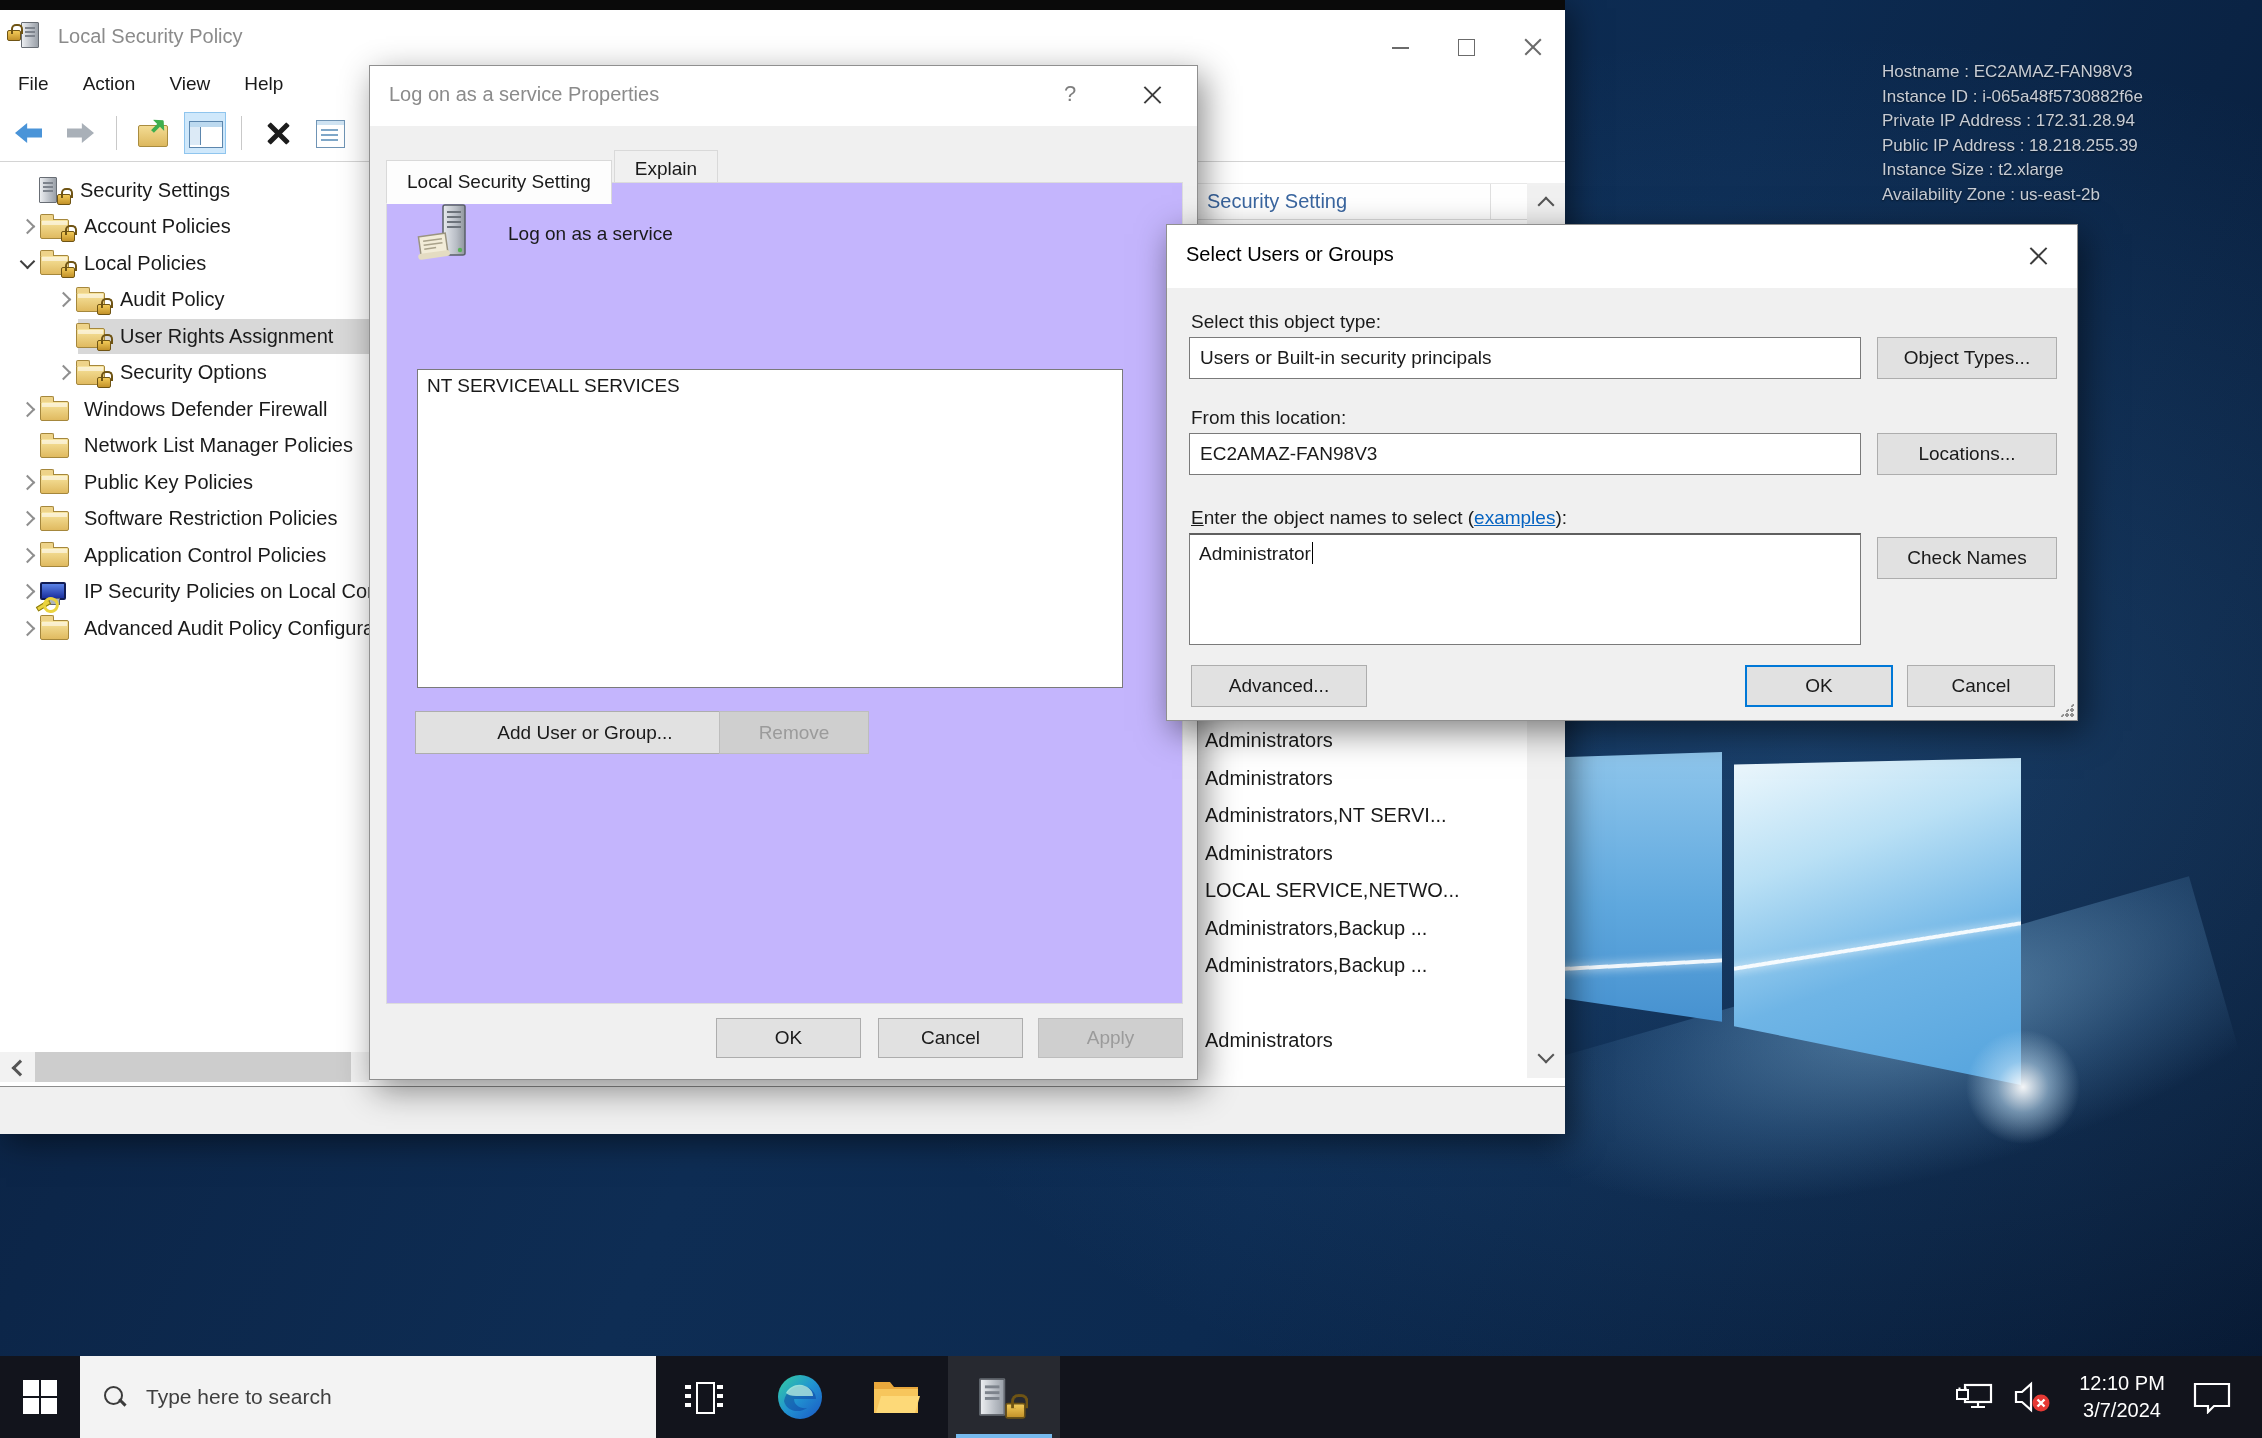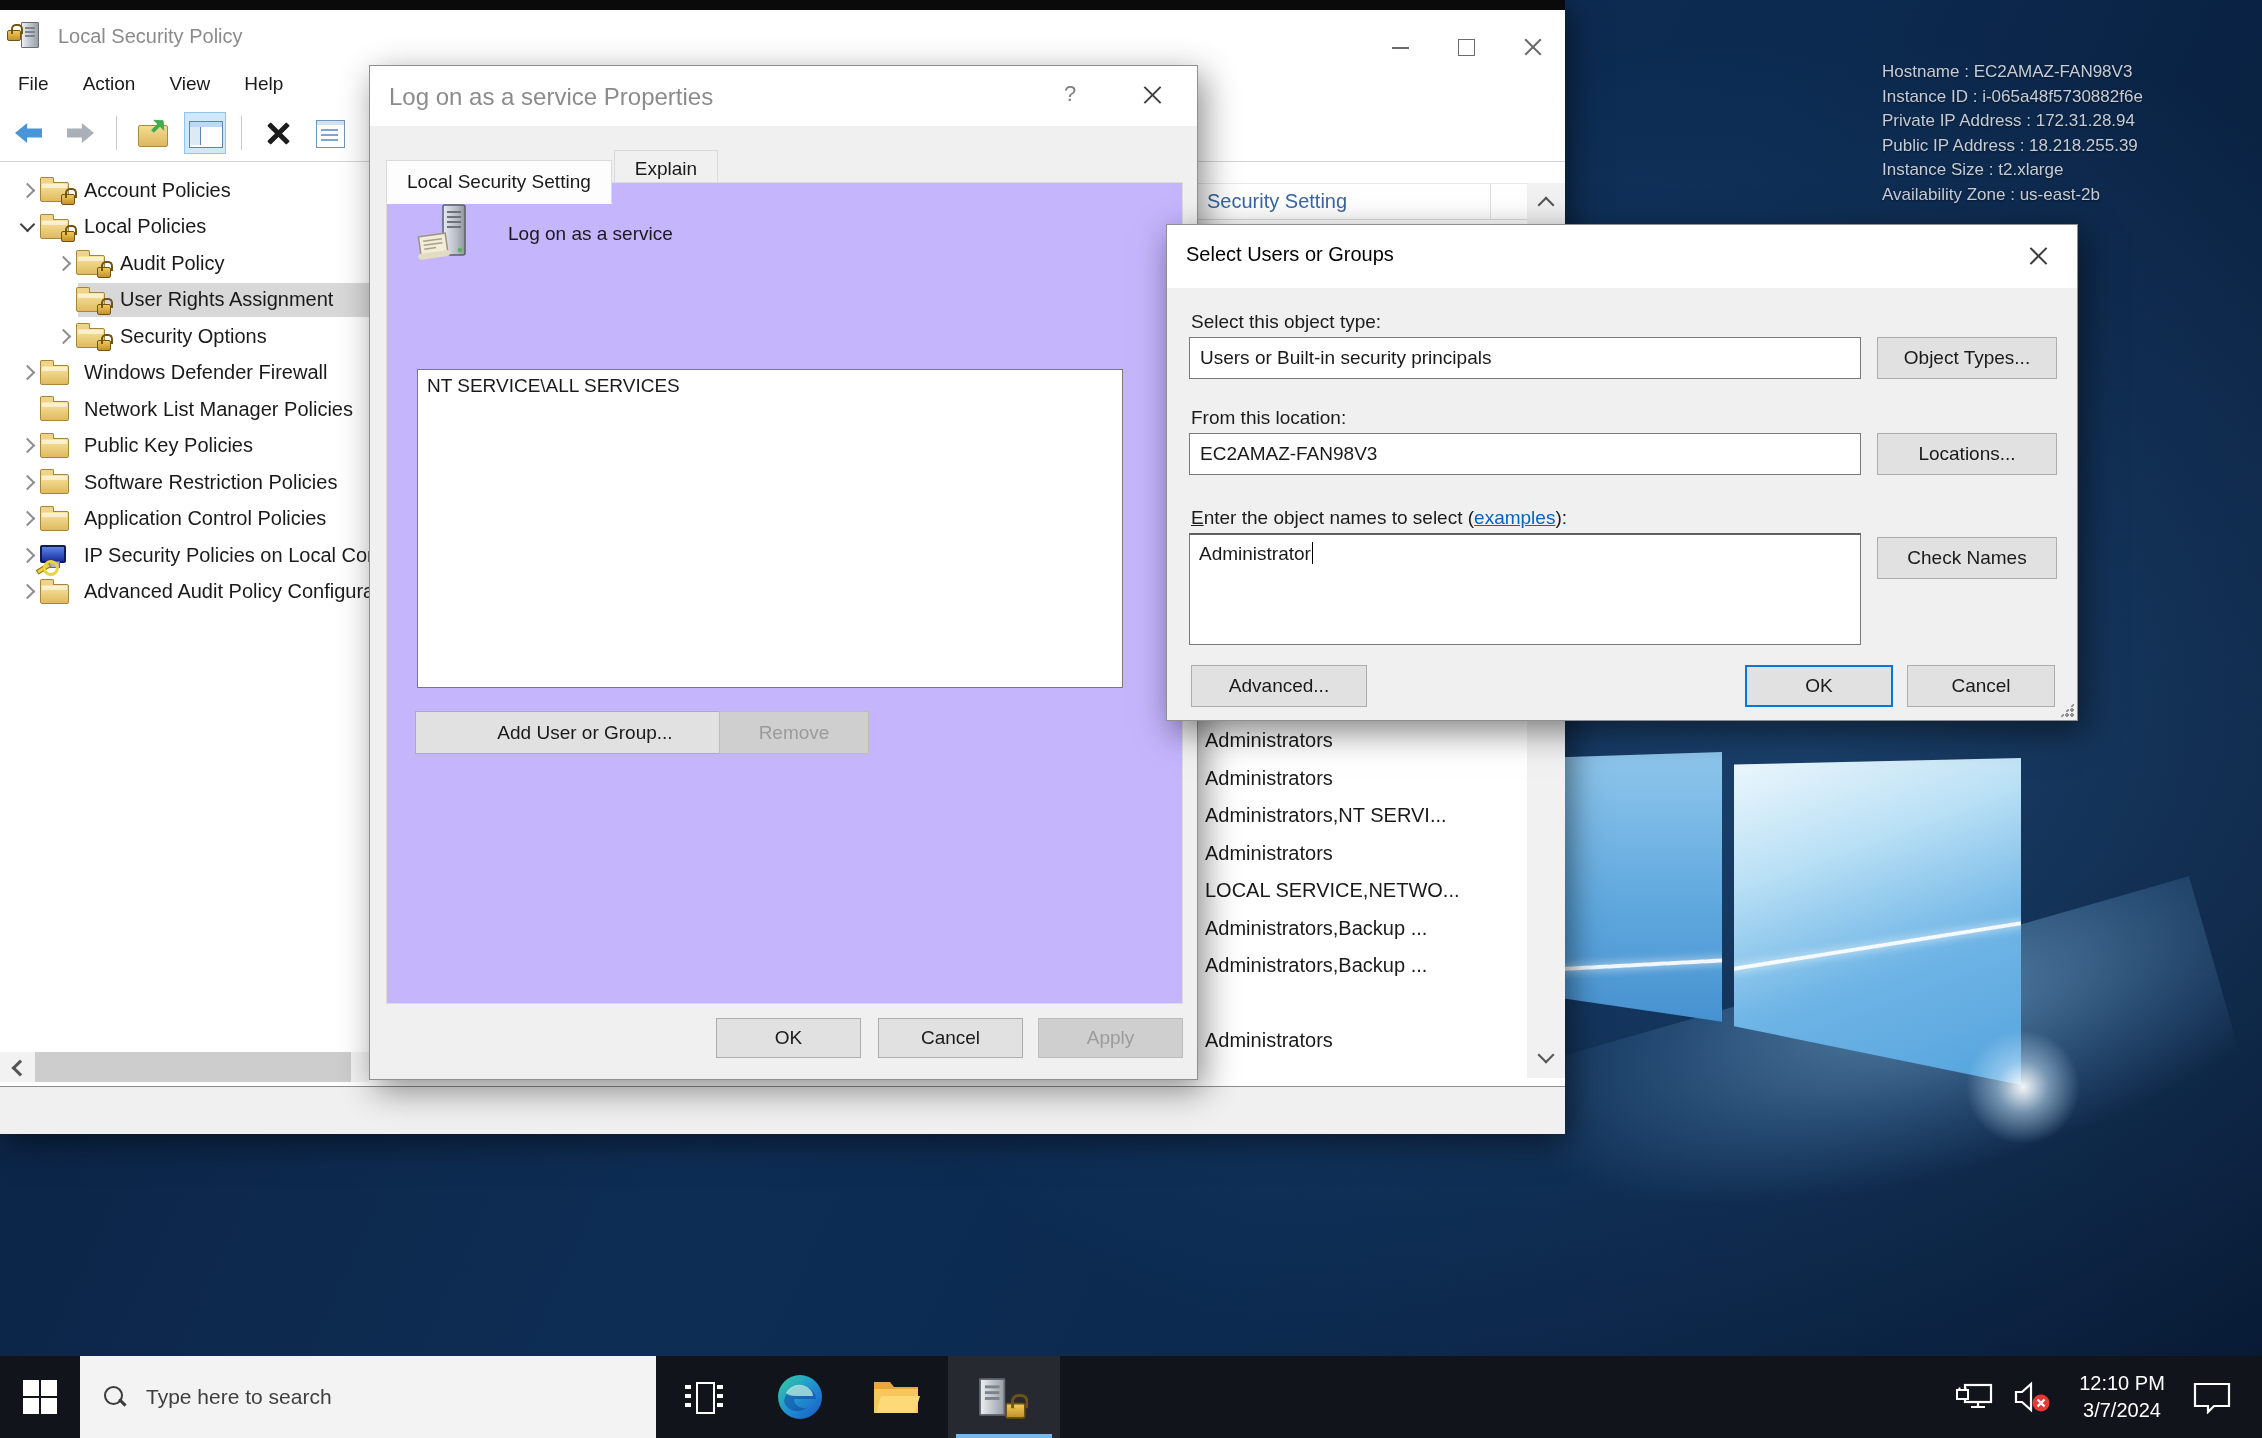--- a/index.html
+++ b/index.html
@@ -133,21 +133,21 @@
   .dlg-btn{display:flex;align-items:center;justify-content:center;font-size:19px;color:#1a1a1a;
     background:#e1e1e1;border:1px solid #adadad;}
   .dlg-btn.disabled{background:#cfcfcf;color:#9b9b9b;border-color:#bdbdbd;}
   .xicon{position:relative;}
   .xicon::before,.xicon::after{content:'';position:absolute;left:4px;top:14px;width:23px;height:2px;background:#3c3c3c;}
   .xicon::before{transform:rotate(45deg);} .xicon::after{transform:rotate(-45deg);}
 
   .props{position:absolute;left:369px;top:65px;width:829px;height:1015px;background:#f0f0f0;
     border:1px solid #8f8f8f;box-shadow:6px 10px 32px rgba(0,0,0,.45);}
   .props-titlebar{position:absolute;left:0;top:0;width:100%;height:60px;background:#fff;}
-  .props-title{position:absolute;left:19px;top:17px;font-size:24px;color:#8b8b8b;}
+  .props-title{position:absolute;left:19px;top:17px;font-size:20px;color:#8b8b8b;}
   .props-help{position:absolute;right:112px;top:15px;font-size:22px;color:#7e7e7e;width:30px;text-align:center;}
   .props-close{position:absolute;right:28px;top:14px;width:32px;height:32px;}
   .props-tabs{position:absolute;left:16px;top:79px;display:flex;align-items:flex-end;}
   .tab{padding:7px 20px 8px;font-size:19px;background:#f0f0f0;border:1px solid #d9d9d9;margin-right:2px;position:relative;}
   .tab.active{background:#fdfdfd;border-bottom-color:#fdfdfd;padding-top:10px;padding-bottom:10px;z-index:2;top:15px;}
   .props-page{position:absolute;left:16px;top:116px;width:797px;height:822px;background:#c4b5fd;border:1px solid #dcdcdc;}
   .page-icon{position:absolute;left:28px;top:20px;}
   .policy-name{position:absolute;left:121px;top:40px;font-size:19px;}
   .members-box{position:absolute;left:30px;top:186px;width:706px;height:319px;background:#fff;border:1px solid #7a7a7a;
     font-size:19px;padding:5px 9px;}
@@ -255,20 +255,28 @@
         <span class="tbtn sep"></span>
         <span class="tbtn icon-delete"></span>
         <span class="tbtn icon-properties"></span>
         <span class="tbtn icon-export-list"></span>
         <span class="tbtn sep"></span>
     </div>
 
     <div class="mmc-content">
       <div class="tree-panel">
 
+          <div class="trow depth-0 chev-none icon-root">
+            <span class="chev"></span>
+            <span class="ticon">
+              <i class="a"></i>
+              <i class="b"></i>
+            </span>
+            <span class="tlabel">Security Settings</span>
+          </div>
 
           <div class="trow depth-1 chev-right icon-folder-lock">
             <span class="chev"></span>
             <span class="ticon">
               <i class="a"></i>
               <i class="b"></i>
             </span>
             <span class="tlabel">Account Policies</span>
           </div>
 

